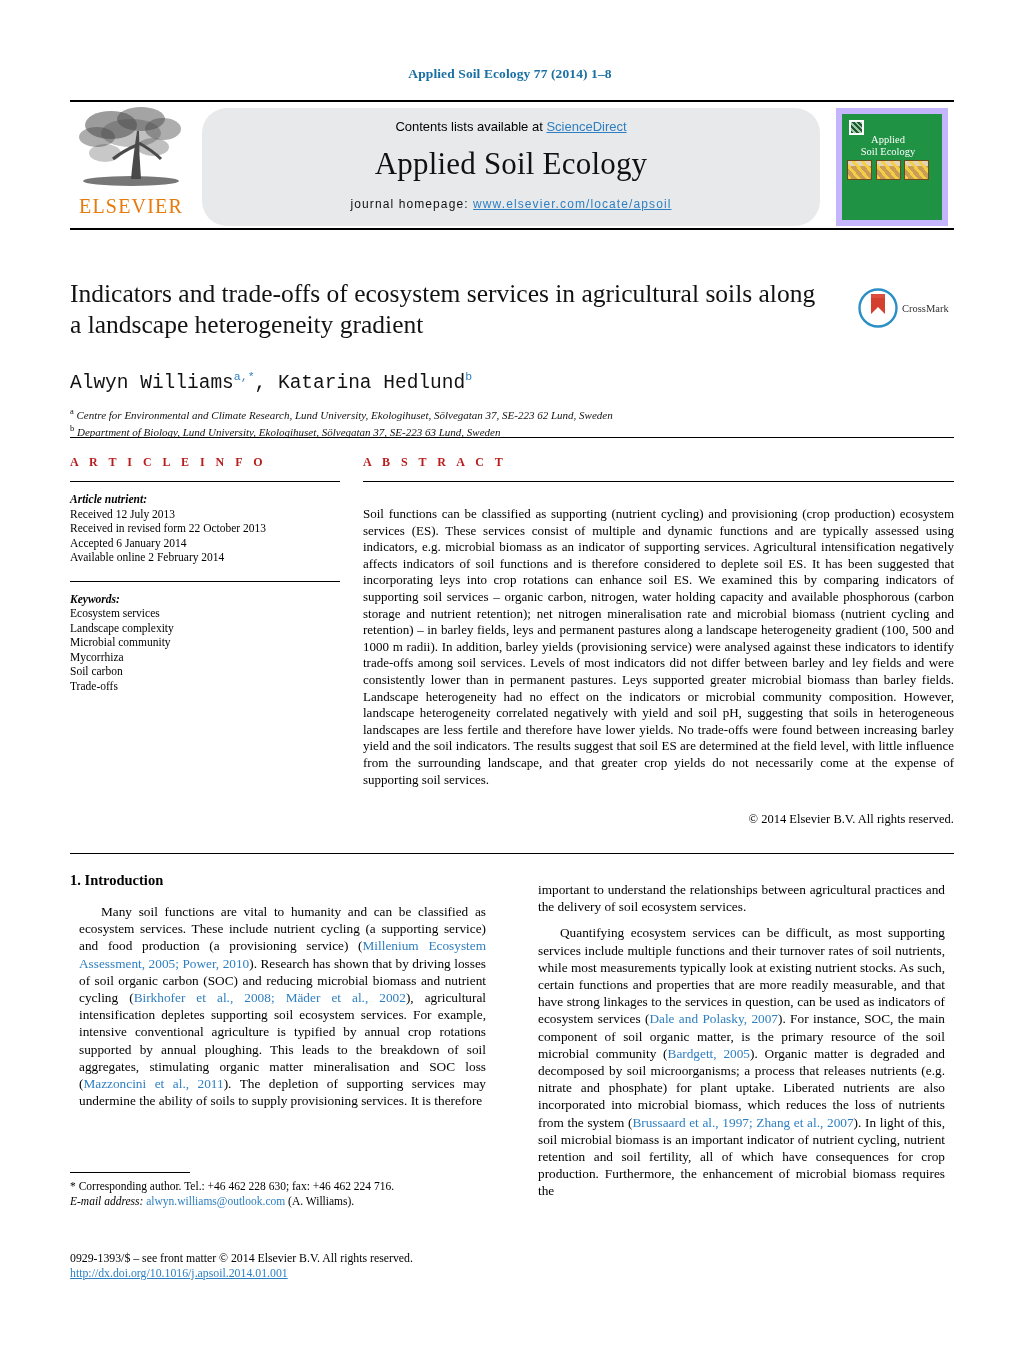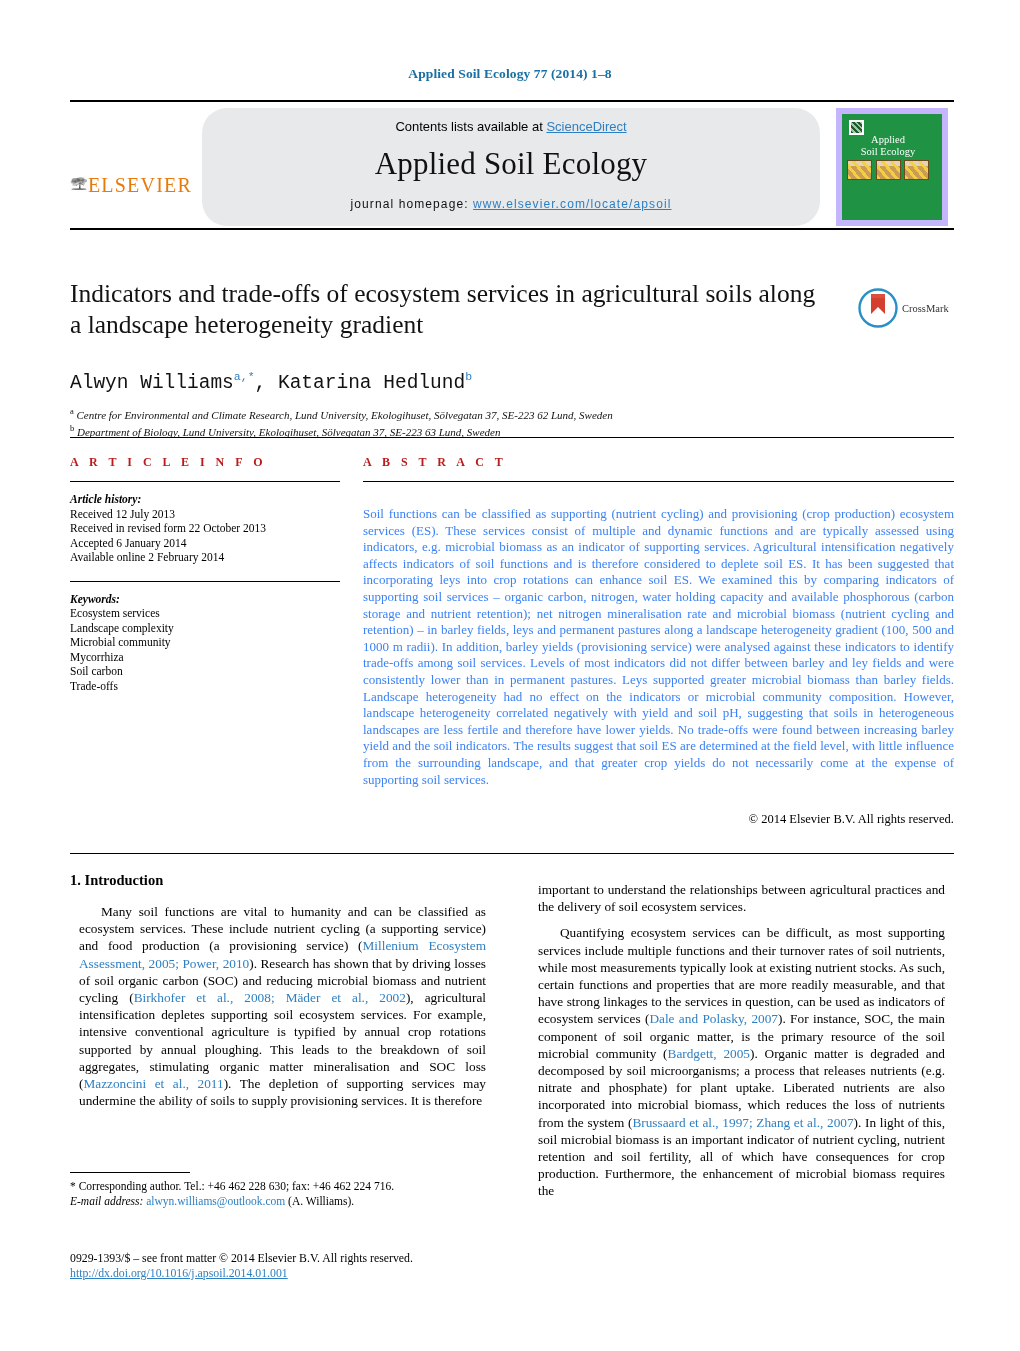--- a/index.html
+++ b/index.html
@@ -47,28 +47,28 @@
   .masthead-rule {
     position: absolute;
     top: 0;
     left: 0;
     width: 884px;
     height: 2px;
     background: #000;
   }
   .elsevier-logo {
     position: absolute;
-    top: 25px;
+    top: 0;
     left: 0;
     width: 122px;
     height: 118px;
     display: flex;
-    flex-direction: row;
+    flex-direction: column;
     align-items: center;
-    justify-content: space-between;
+    justify-content: center;
   }
   .tree-svg { display: block; }
   .elsevier-word {
     font-family: "Liberation Serif", serif;
     font-size: 20px;
     letter-spacing: 1.2px;
     color: #e8790b;
     line-height: 1;
     margin-top: 1px;
   }
@@ -270,21 +270,21 @@
     font-size: 11.5px;
     line-height: 14.5px;
     margin: 0;
   }
   .abstract-text {
     margin-top: 24px;
     font-family: "Liberation Serif", serif;
     font-size: 13px;
     line-height: 16.6px;
     text-align: justify;
-    color: #3b82f6;
+    color: #000000;
   }
   .copyright {
     margin-top: 24px;
     text-align: right;
     font-family: "Liberation Serif", serif;
     font-size: 12.5px;
   }
 
   
   .body-left {
@@ -428,21 +428,21 @@
     <span class="crossmark-label">CrossMark</span>
   </div>
 
   <div class="sep-rule rule-above-info"></div>
   <div class="sep-rule rule-below-abstract"></div>
 
   <div class="info-col">
     <div class="sec-head">A R T I C L E   I N F O</div>
     <div class="thin-rule"></div>
     <div class="info-group">
-      <div class="lead">Article history:</div>
+      <div class="lead">Article nutrient:</div>
       <div>Received 12 July 2013</div>
       <div>Received in revised form 22 October 2013</div>
       <div>Accepted 6 January 2014</div>
       <div>Available online 2 February 2014</div>
     </div>
     <div class="thin-rule" style="margin-top:16px"></div>
     <div class="info-group">
       <div class="lead">Keywords:</div>
       <div>Ecosystem services</div>
       <div>Landscape complexity</div>

